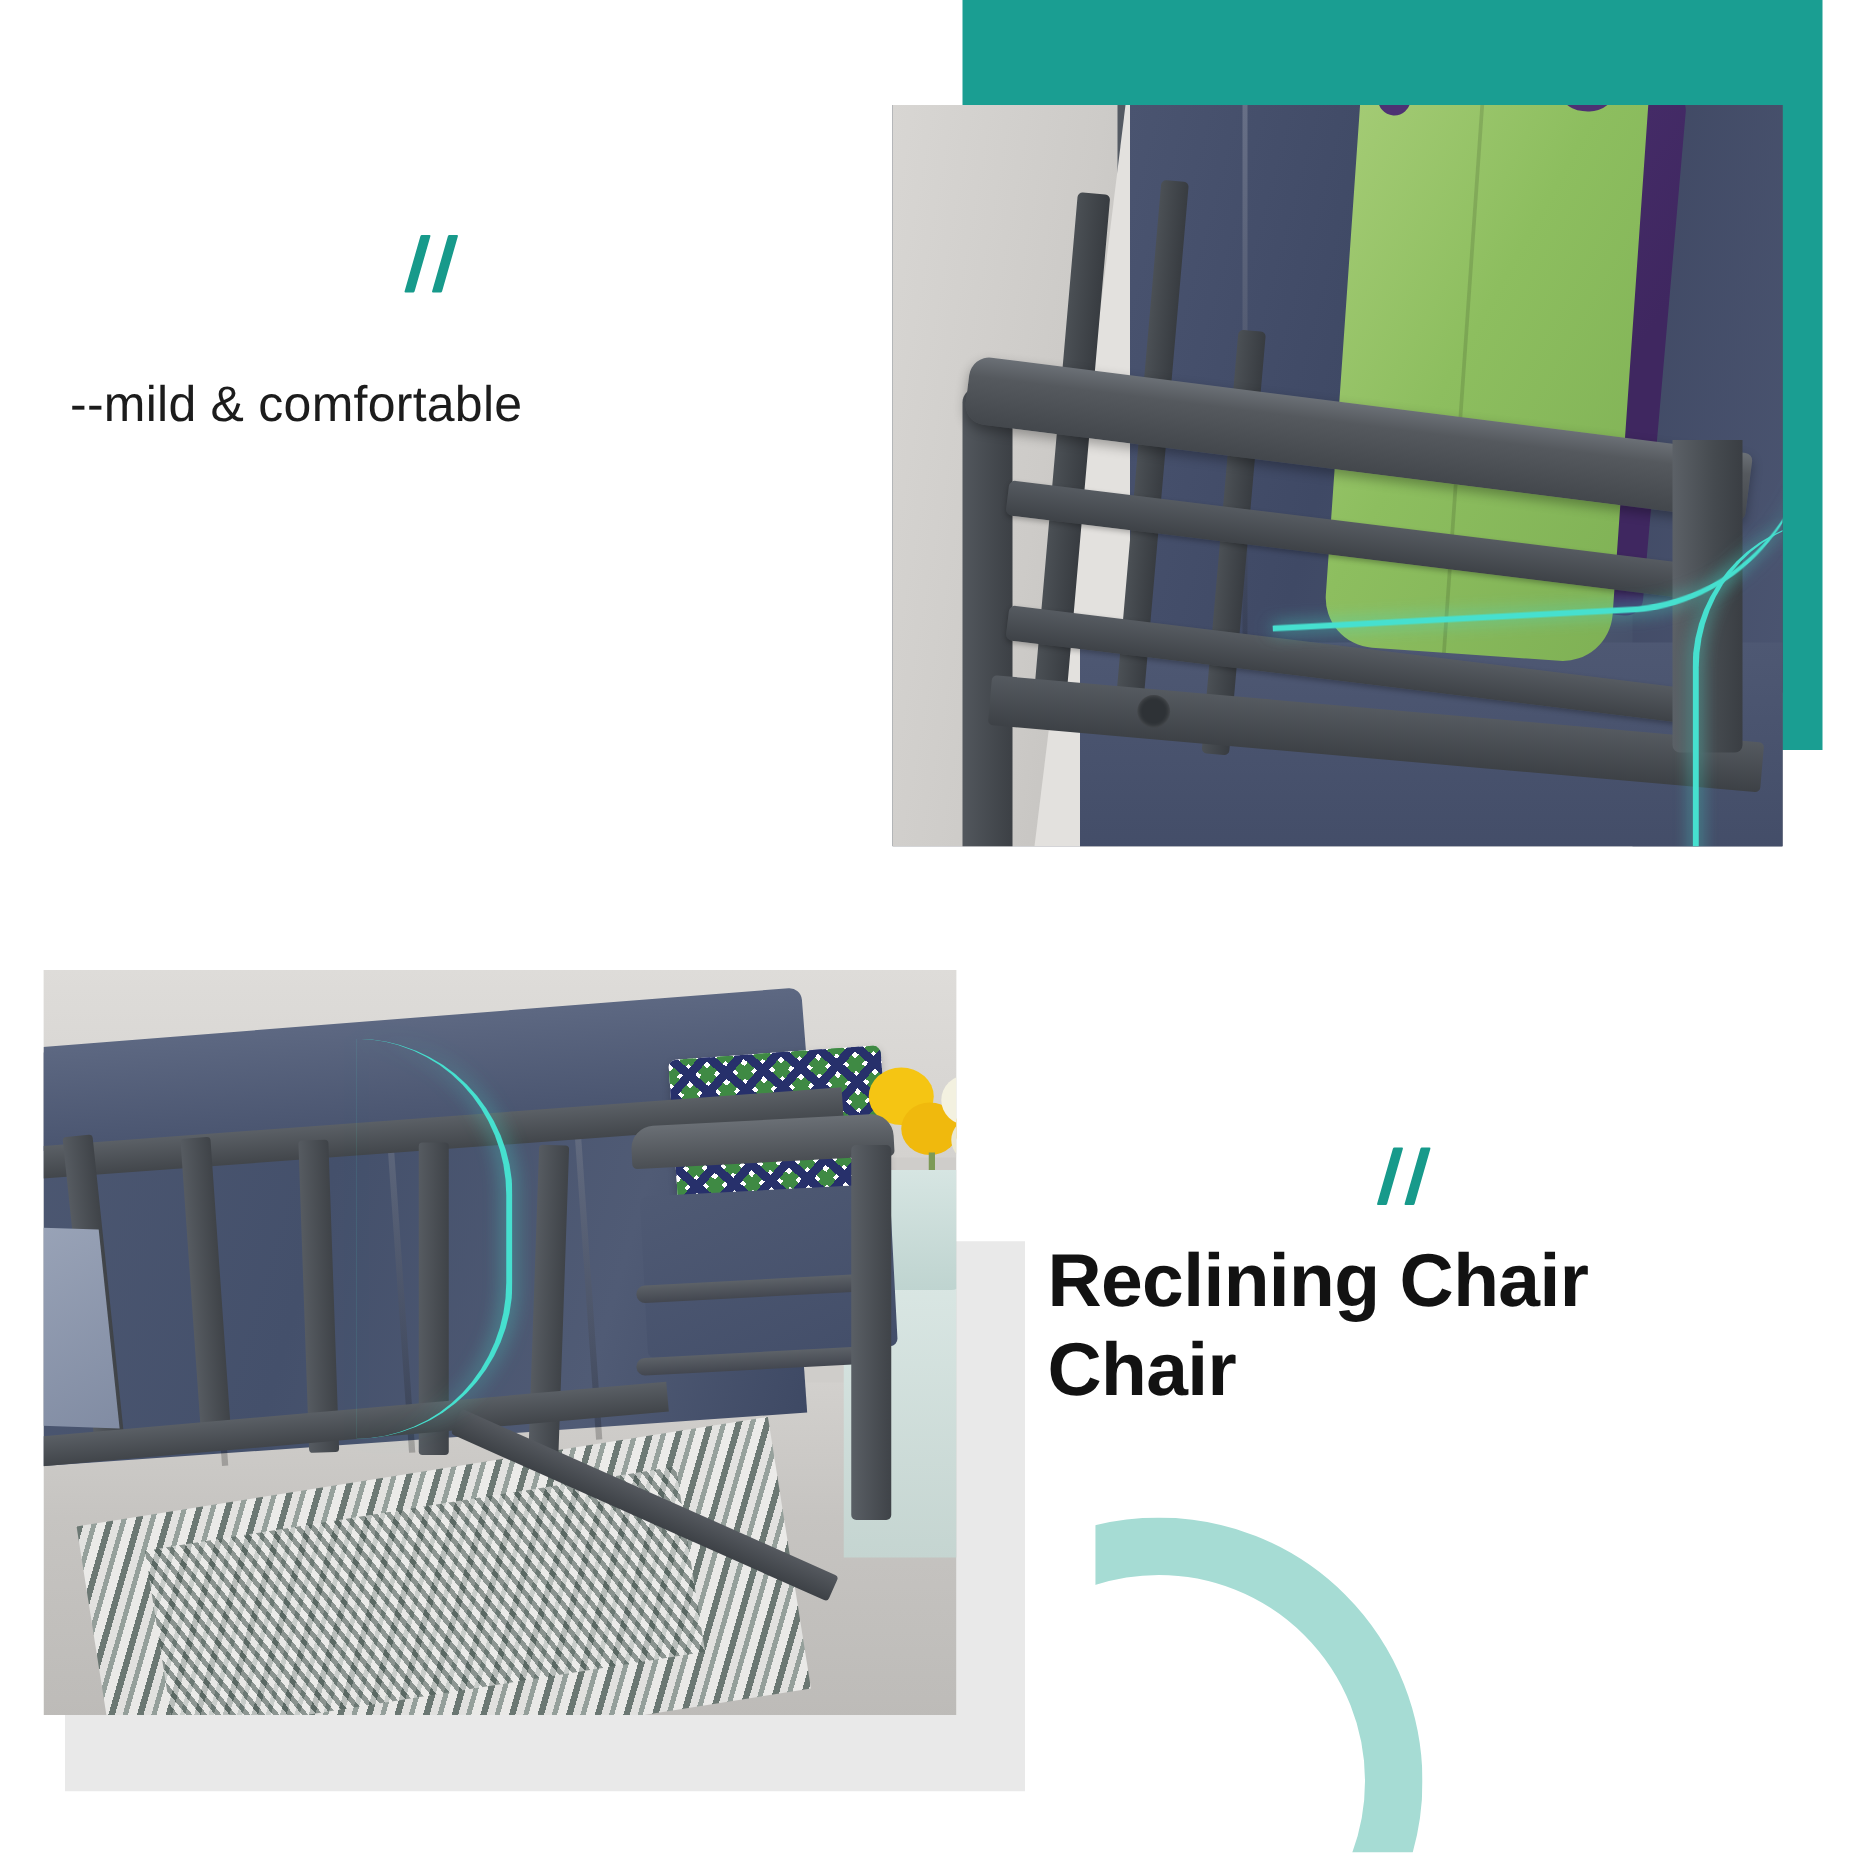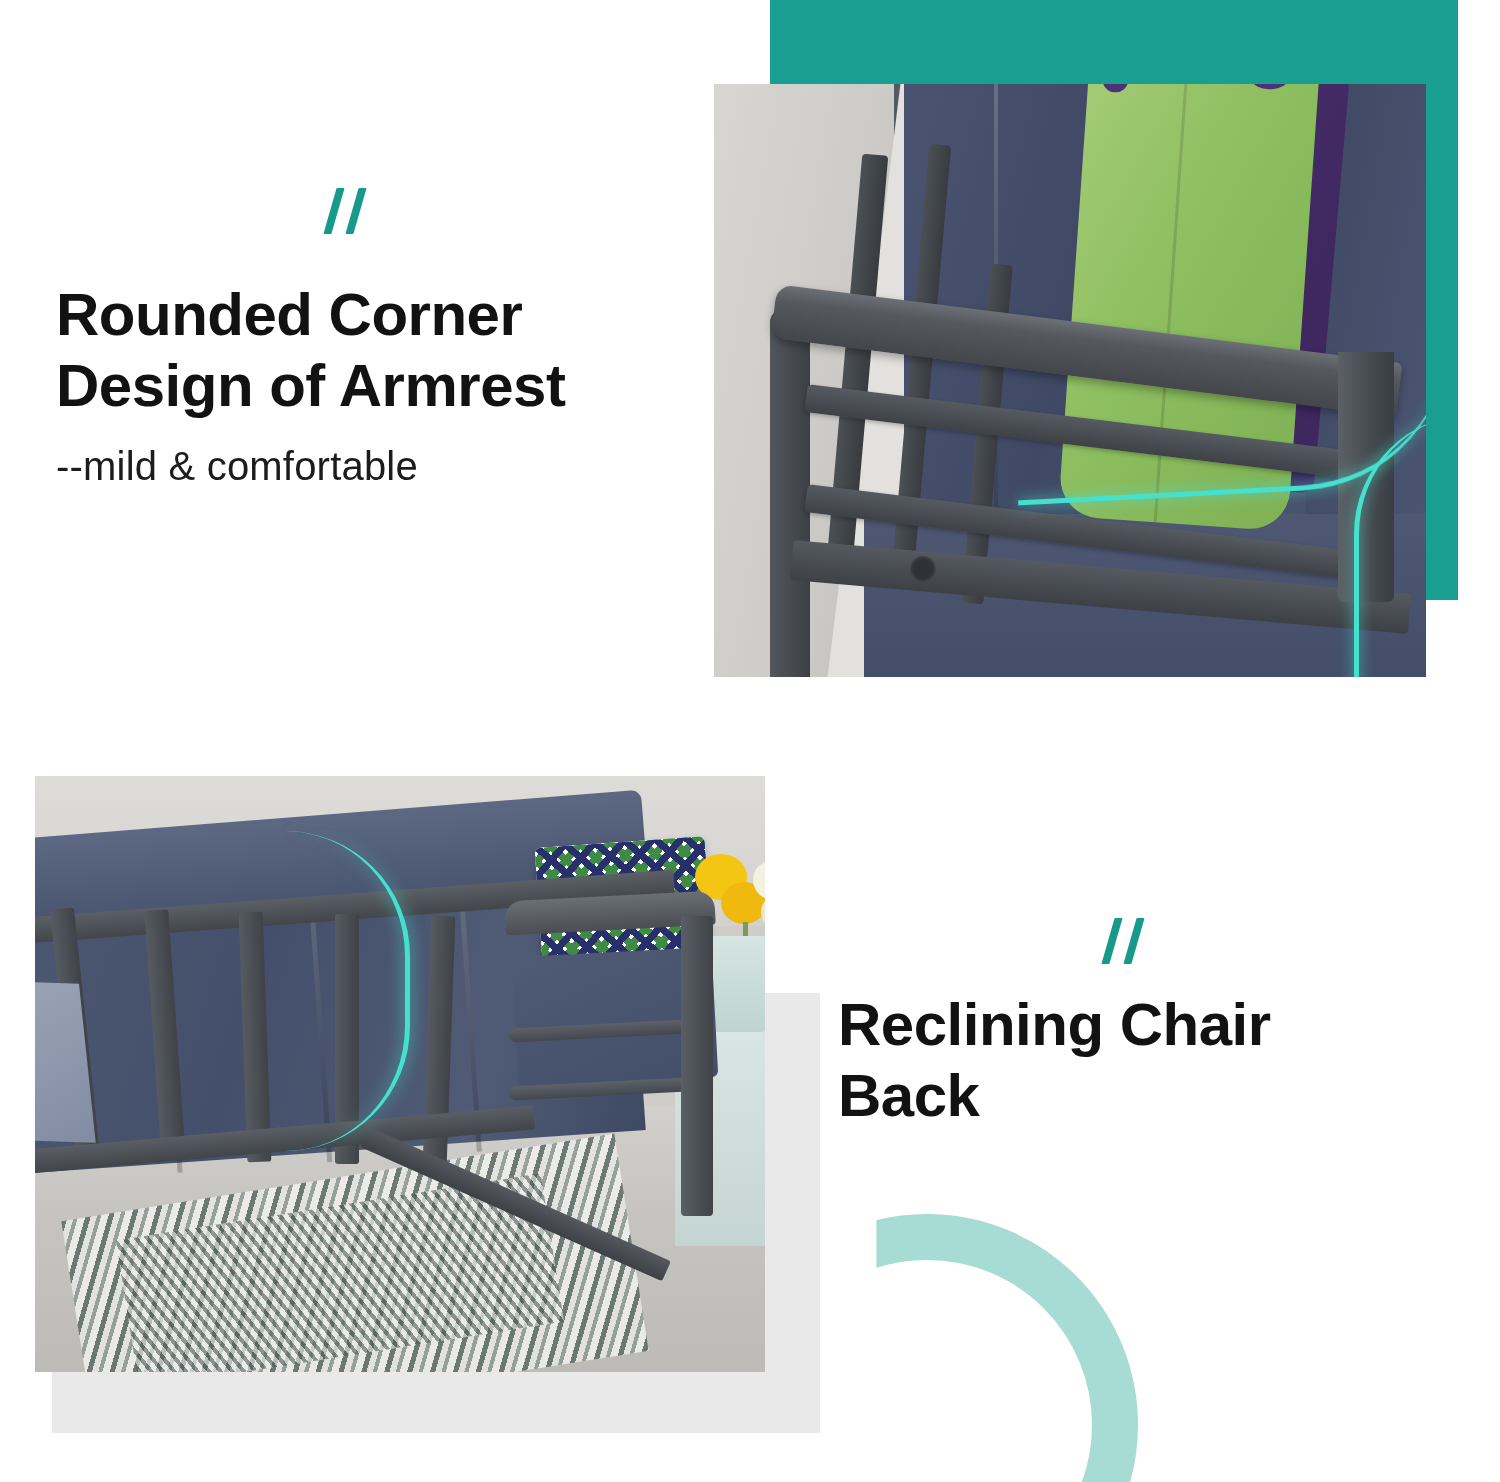--- a/index.html
+++ b/index.html
@@ -201,24 +201,20 @@
 
     <div class="glow-tr"></div>
     <div class="glow-tr2"></div>
   </div>
 
   <div class="slashes" id="tl-slashes">
     <i></i>
       <i></i>
   </div>
   <div id="tl-text">
-    <div class="headline">
-      <span>Rounded Corner</span><br>
-      <span>Design of Armrest</span>
-    </div>
     <div class="subline">--mild &amp; comfortable</div>
   </div>
 
   <div id="gray-block"></div>
 
   <div id="teal-ring"></div>
 
   <div id="photo-bl">
     <div class="bl-wall"></div>
     <div class="bl-floor"></div>
@@ -267,17 +263,17 @@
     <div class="glow-bl"></div>
   </div>
 
   <div class="slashes" id="br-slashes">
     <i></i>
       <i></i>
   </div>
   <div id="br-text">
     <div class="headline">
       <span>Reclining Chair</span><br>
-      <span>Back</span>
+      <span>Chair</span>
     </div>
   </div>
 
 </div>
 
 </body></html>

